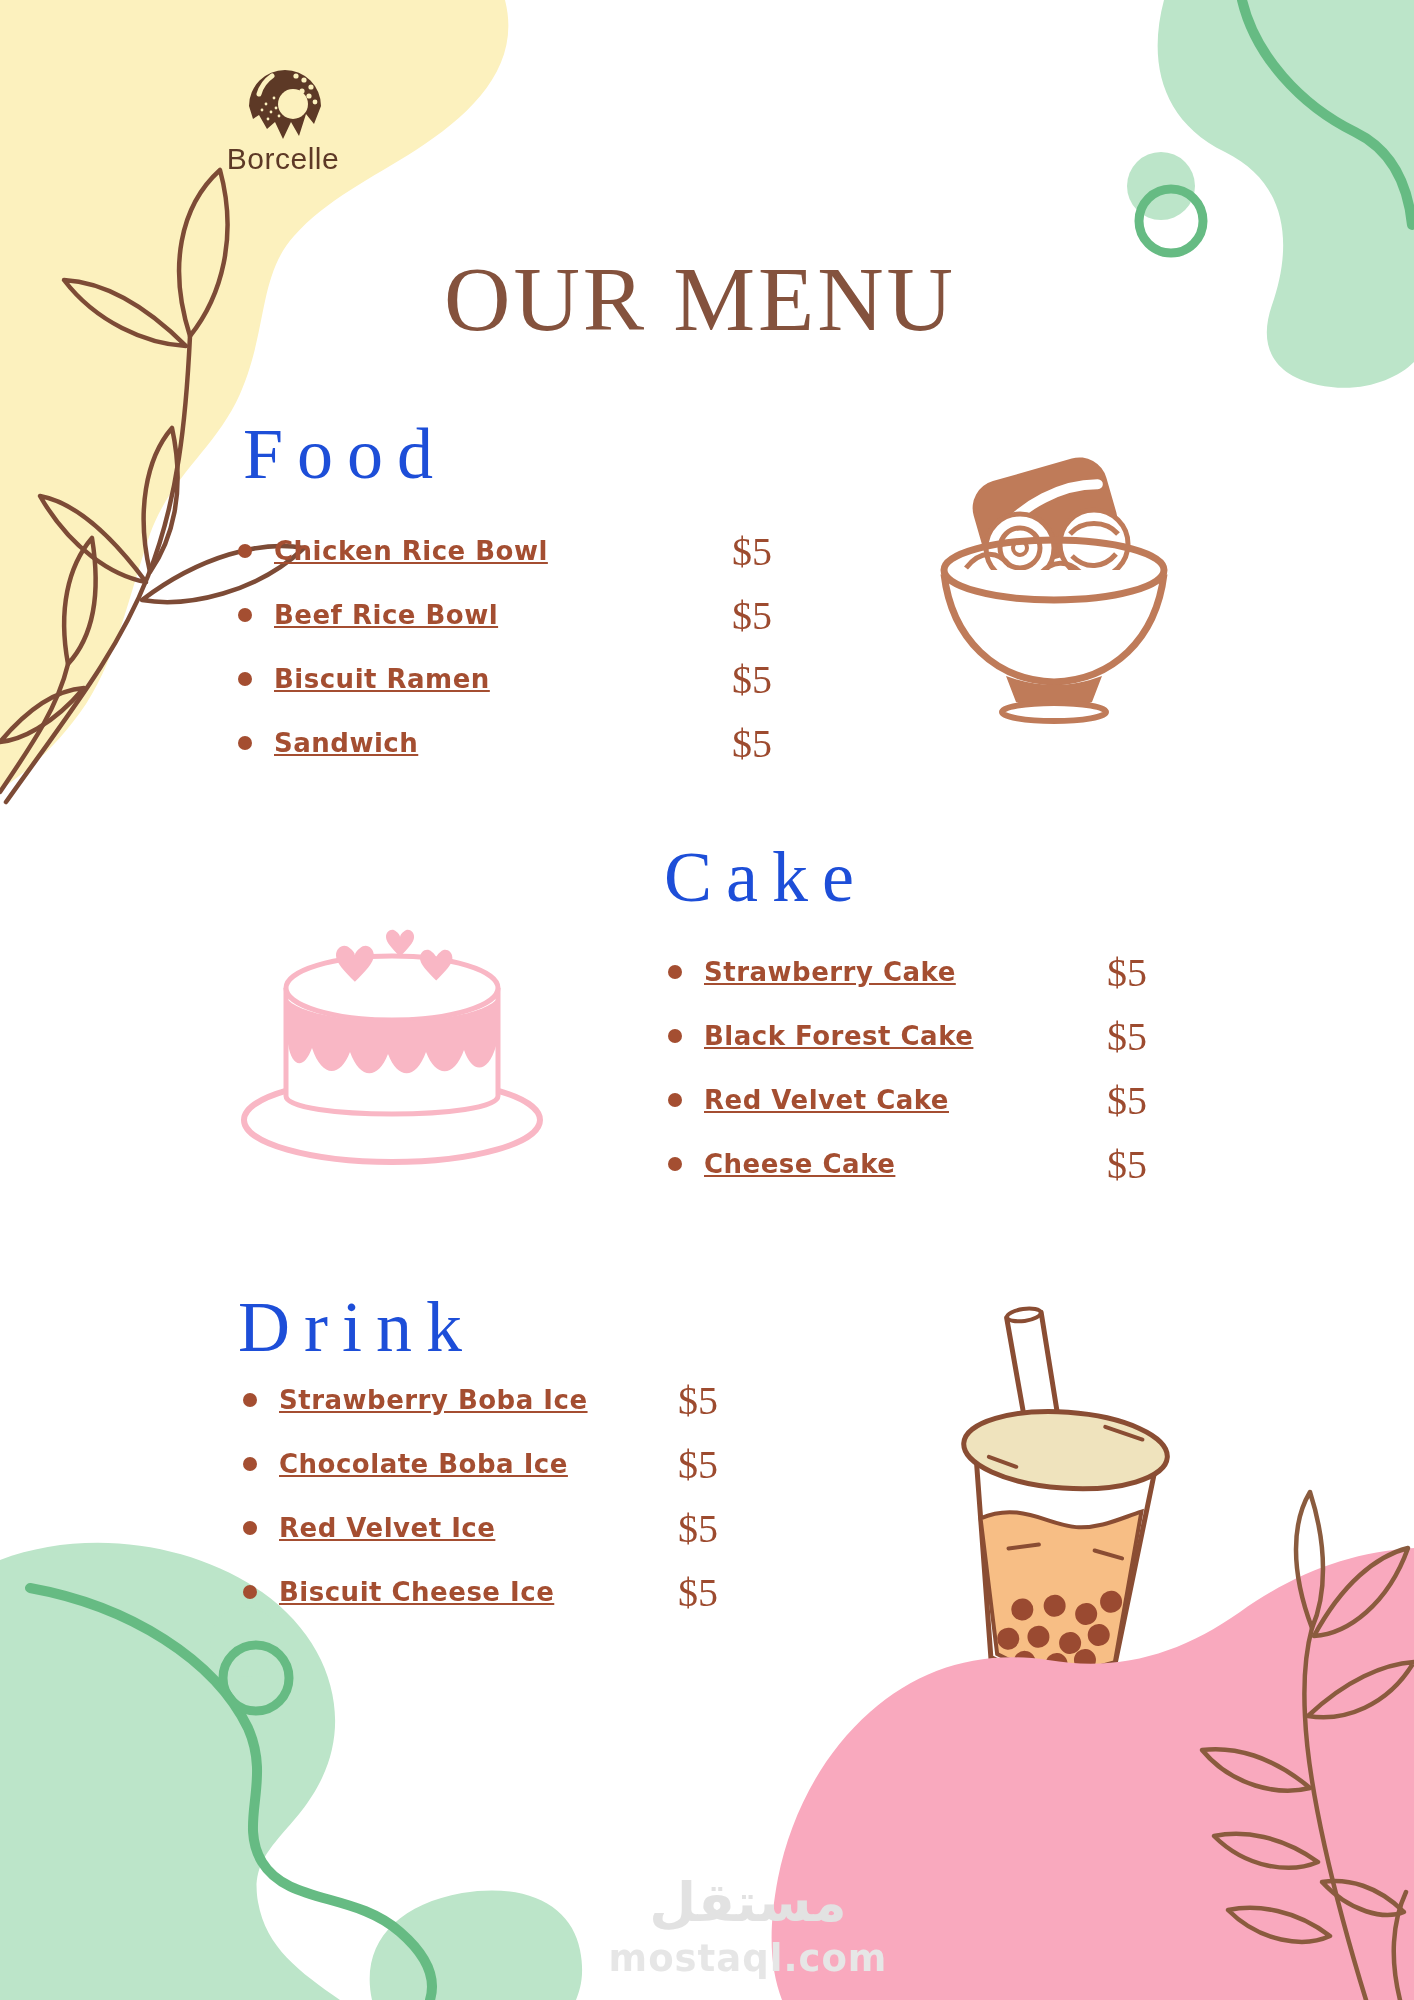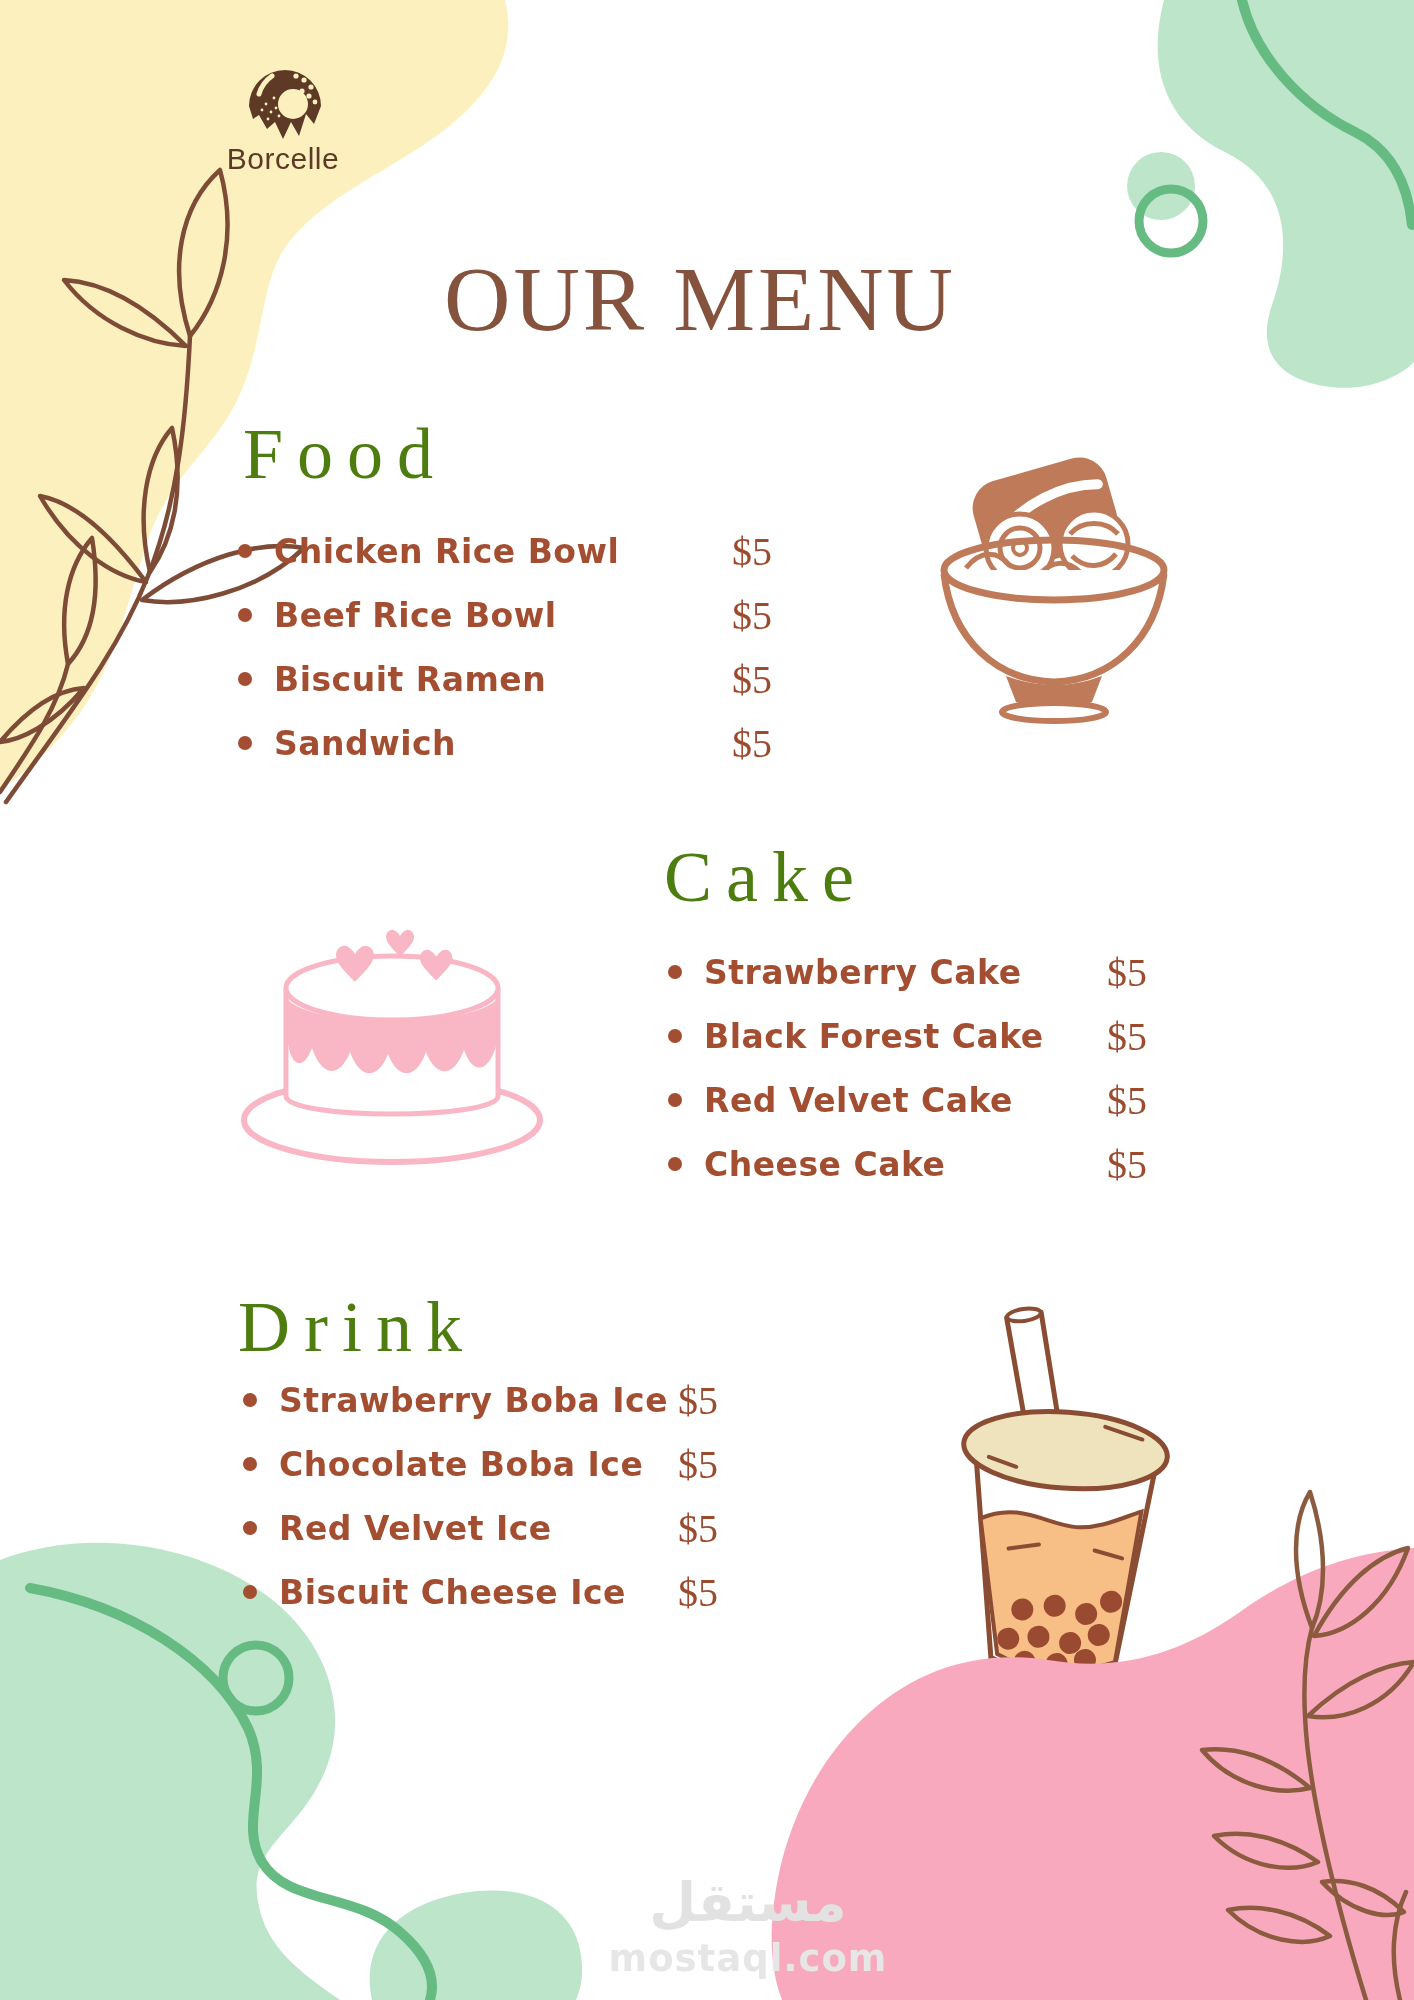--- a/index.html
+++ b/index.html
@@ -4,31 +4,31 @@
 <style>
   html,body{margin:0;padding:0;background:#ffffff;}
   .page{position:relative;width:1414px;height:2000px;background:#ffffff;overflow:hidden;
         font-family:"DejaVu Sans",sans-serif;}
   .deco{position:absolute;left:0;top:0;z-index:0;}
   .txt{position:absolute;z-index:2;}
   .brand-name{top:142px;left:166px;width:234px;text-align:center;font-size:30px;color:#5D3926;
               font-family:"Liberation Sans",sans-serif;letter-spacing:.5px;}
   .page-title{top:253px;left:0;width:1384px;text-align:center;font-family:"Liberation Serif",serif;
               font-size:92px;color:#84523D;letter-spacing:3px;line-height:1;padding-left:8px;}
-  .heading{font-family:"Liberation Serif",serif;font-size:72px;color:#4d7c0f;letter-spacing:14px;line-height:1;text-align:center;}
+  .heading{font-family:"Liberation Serif",serif;font-size:72px;color:#1d4ed8;letter-spacing:14px;line-height:1;text-align:center;}
   .h-food{top:418px;left:243px;}
   .h-cake{top:841px;left:664px;}
   .h-drink{top:1271px;left:238px;margin-top:20px;}
   .list{position:absolute;z-index:2;}
   .l-food{top:519px;left:238px;width:534px;}
   .l-cake{top:940px;left:668px;width:479px;}
   .l-drink{top:1368px;left:243px;width:475px;}
   .row{display:flex;align-items:center;height:64px;}
   .dot{width:14px;height:14px;border-radius:50%;background:#A44E31;margin-right:22px;flex:none;}
-  .iname{flex:1;font-size:33px;font-weight:700;color:#A44E31;letter-spacing:.5px;white-space:nowrap;}
+  .iname{flex:1;font-size:26px;font-weight:700;color:#A44E31;letter-spacing:.5px;white-space:nowrap;text-decoration:underline;}
   .iprice{font-family:"Liberation Serif",serif;font-size:40px;color:#9D4B2F;text-align:right;}
   .watermark{top:1876px;left:0;width:1414px;text-align:center;z-index:3;padding-left:41px;}
   .wm-ar{font-size:54px;font-weight:700;color:#E2E2E2;line-height:1;}
   .wm-dom{font-size:37px;font-weight:700;color:#E6E6E6;letter-spacing:1px;line-height:1;margin-top:10px;}
 </style>
 </head>
 <body>
 
 <div class="page">
 

